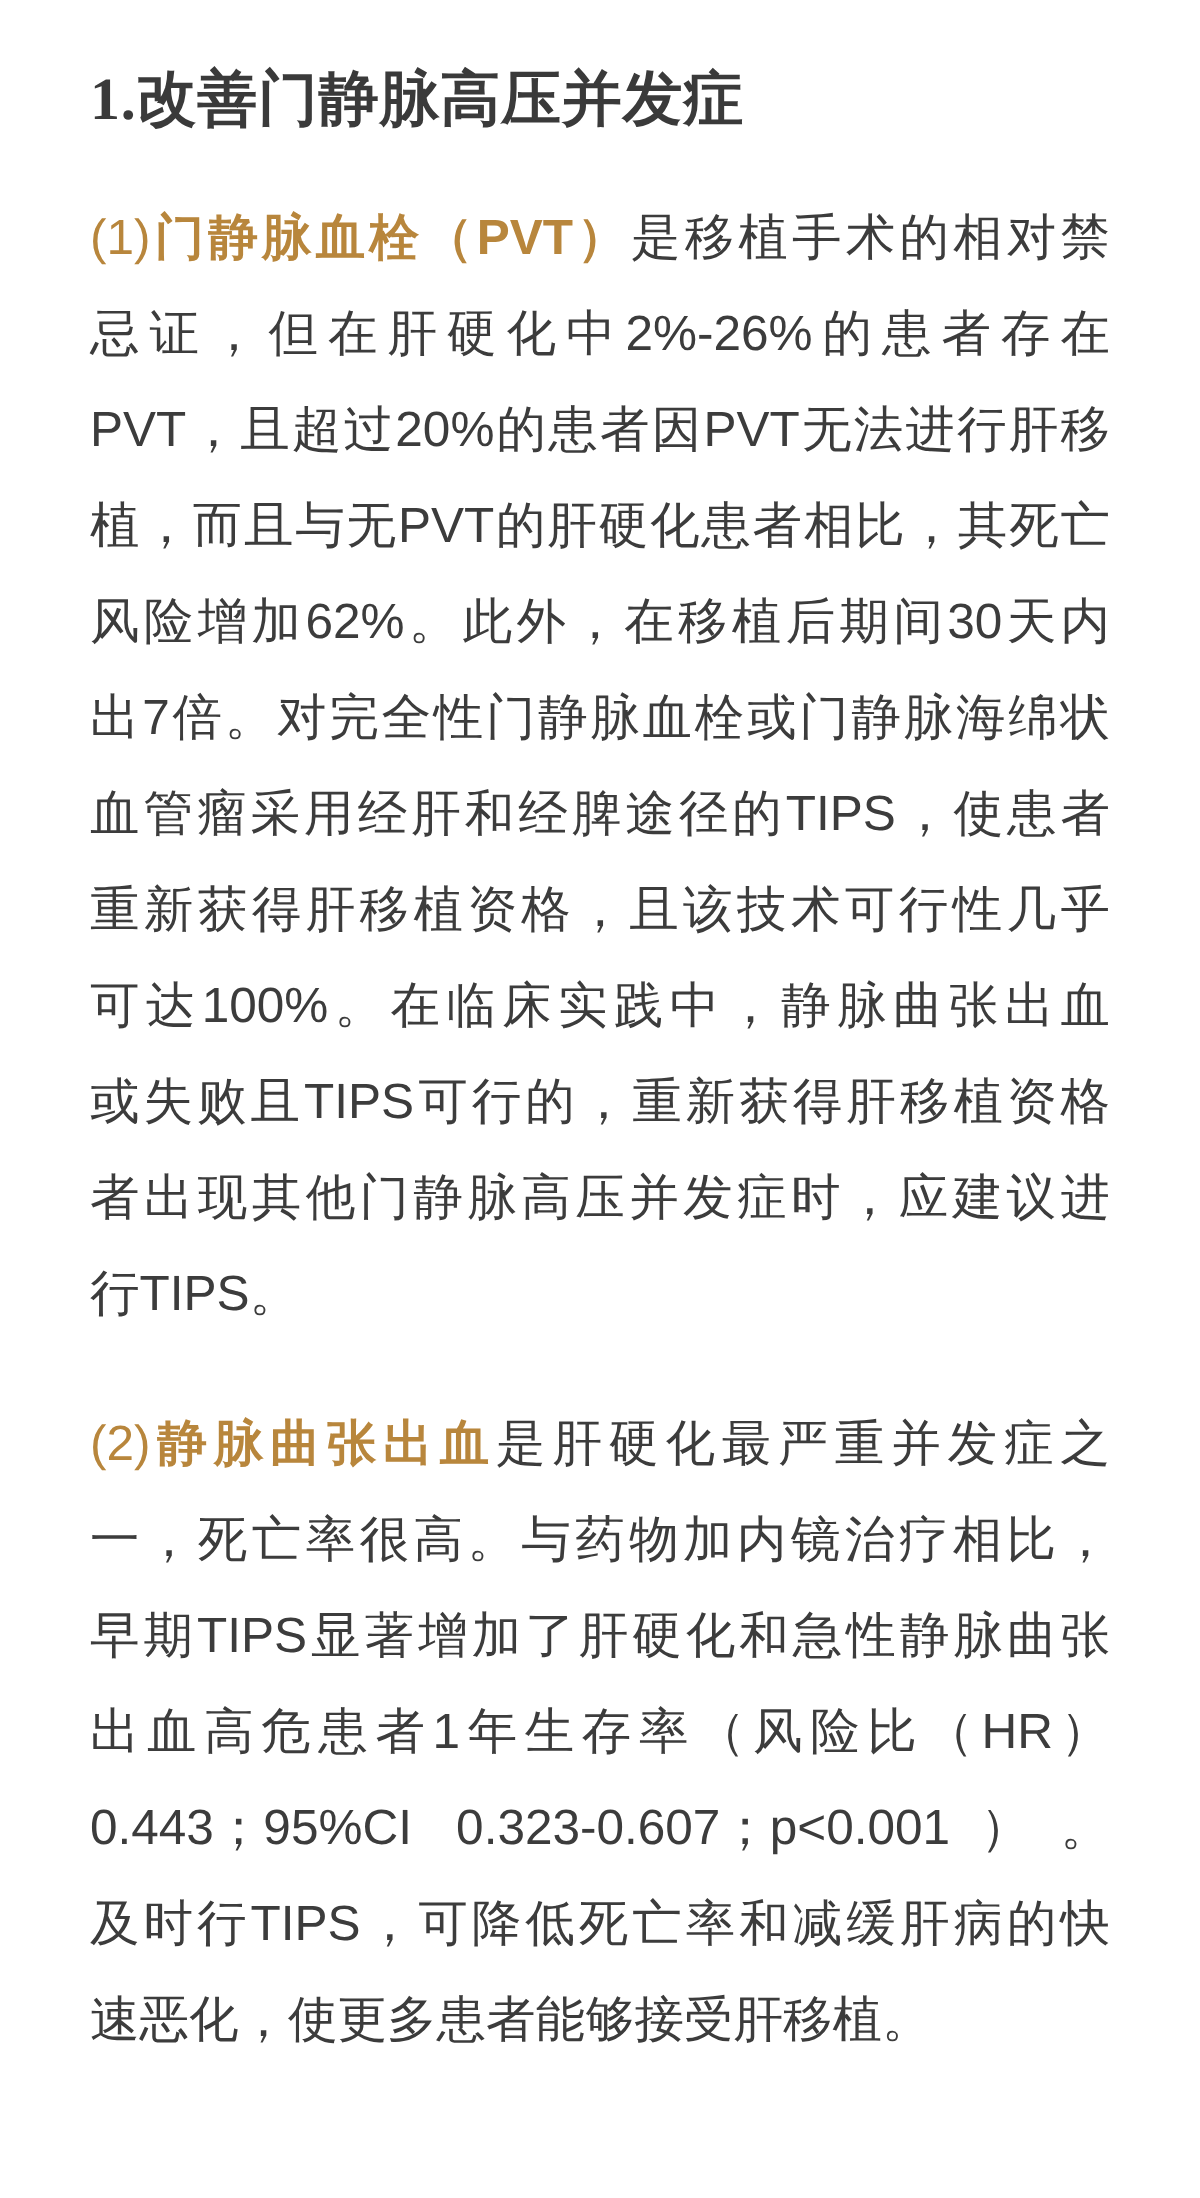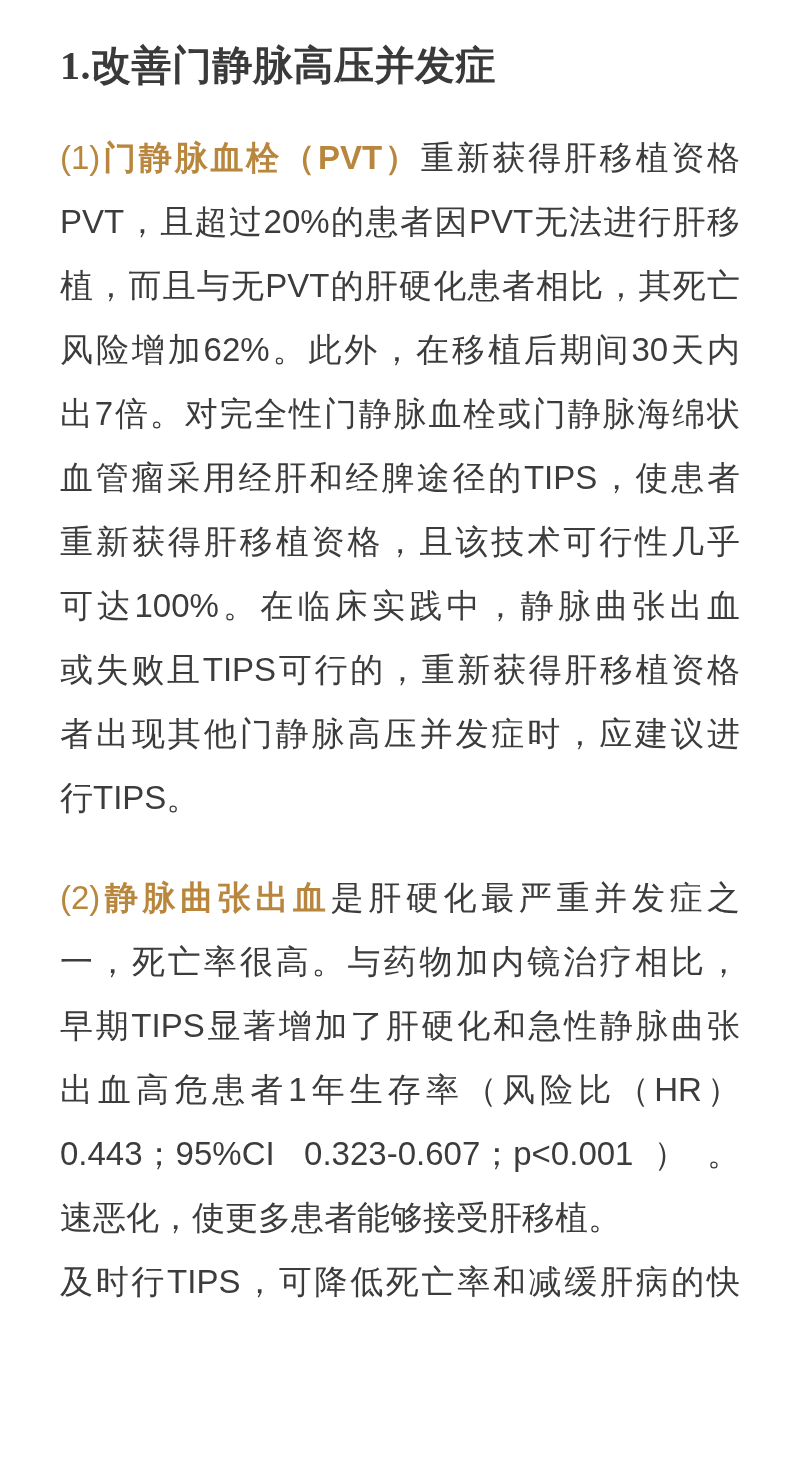--- a/index.html
+++ b/index.html
@@ -41,36 +41,37 @@
   .accent.bold { font-weight: 700; }
 </style>
 </head>
 <body>
 
 <div class="page">
 
   <h1 class="heading">1.改善门静脉高压并发症</h1>
 
   <div class="para">
-    <div class="line"><span class="accent">(1)</span><span class="accent bold">门静脉血栓（PVT）</span><span>重新获得肝移植资格</span></div>
+    <div class="line"><span class="accent">(1)</span><span class="accent bold">门静脉血栓（PVT）</span><span>是移植手术的相对禁</span></div>
+    <div class="line">忌证，但在肝硬化中2%-26%的患者存在</div>
     <div class="line">PVT，且超过20%的患者因PVT无法进行肝移</div>
     <div class="line">植，而且与无PVT的肝硬化患者相比，其死亡</div>
     <div class="line">风险增加62%。此外，在移植后期间30天内</div>
     <div class="line">出7倍。对完全性门静脉血栓或门静脉海绵状</div>
     <div class="line">血管瘤采用经肝和经脾途径的TIPS，使患者</div>
     <div class="line">重新获得肝移植资格，且该技术可行性几乎</div>
     <div class="line">可达100%。在临床实践中，静脉曲张出血</div>
     <div class="line">或失败且TIPS可行的，重新获得肝移植资格</div>
     <div class="line">者出现其他门静脉高压并发症时，应建议进</div>
     <div class="line last">行TIPS。</div>
   </div>
 
   <div class="para">
     <div class="line"><span class="accent">(2)</span><span class="accent bold">静脉曲张出血</span><span>是肝硬化最严重并发症之</span></div>
     <div class="line">一，死亡率很高。与药物加内镜治疗相比，</div>
     <div class="line">早期TIPS显著增加了肝硬化和急性静脉曲张</div>
     <div class="line">出血高危患者1年生存率（风险比（HR）</div>
     <div class="line">0.443；95%CI 0.323-0.607；p&lt;0.001）。</div>
+    <div class="line">及时行TIPS，可降低死亡率和减缓肝病的快</div>
     <div class="line last">速恶化，使更多患者能够接受肝移植。</div>
-    <div class="line">及时行TIPS，可降低死亡率和减缓肝病的快</div>
   </div>
 
 </div>
 
 </body></html>

